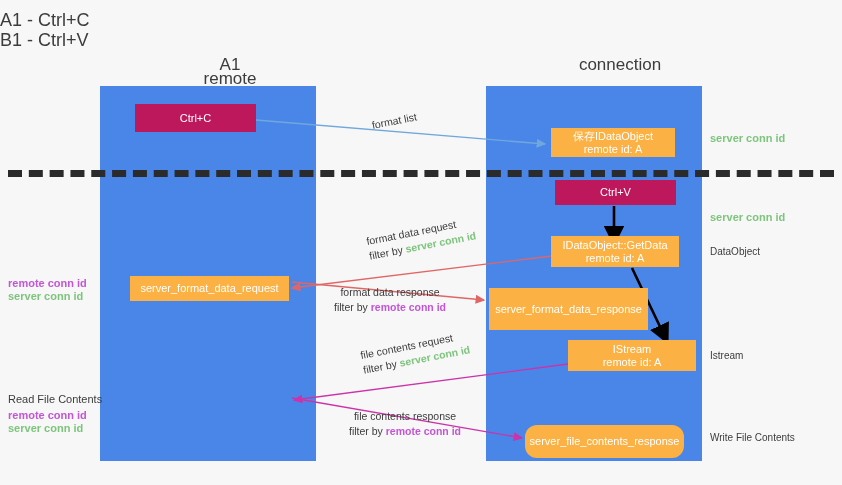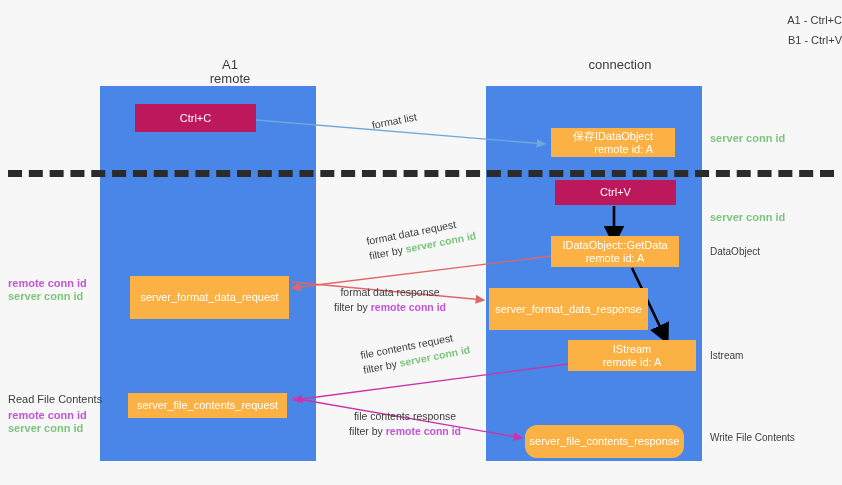--- a/index.html
+++ b/index.html
@@ -7,27 +7,27 @@
     width:842px;height:485px;
     background:#f7f7f7;
     font-family:"Liberation Sans","DejaVu Sans",sans-serif;
     overflow:hidden;
   }
   #stage{position:relative;width:842px;height:485px;}
   .abs{position:absolute;}
 
   
   .title{
-    left:0;top:10px;width:842px;text-align:right;
-    font-size:11px;color:#3c3c3c;line-height:20px;
+    left:0;top:10px;width:842px;text-align:left;
+    font-size:18px;color:#3c3c3c;line-height:20px;
   }
 
   
   .lane-head{
-    text-align:center;font-size:13px;color:#3c3c3c;line-height:14px;
+    text-align:center;font-size:17px;color:#3c3c3c;line-height:14px;
   }
   .lane-head .l1{display:block;}
   .lane-head .l2{display:block;}
 
   
   .lane{background:#4a86e8;}
 
   
   .box{
     display:flex;align-items:center;justify-content:center;
@@ -111,56 +111,53 @@
 
     <line x1="292" y1="398" x2="522" y2="438" stroke="#cc33aa" stroke-width="1.4" marker-end="url(#ar-mag)"></line>
   </svg>
 
   <div class="abs divider"></div>
 
   <div class="abs box green" style="left:135px;top:104px;width:121px;height:28px;">
     <span>Ctrl+C</span>
   </div>
 
-  <div class="abs box orange" style="left:551px;top:128px;width:124px;height:29px;text-align:right;">
+  <div class="abs box orange" style="left:551px;top:128px;width:124px;height:29px;">
     <span>
       <span class="two-line">保存IDataObject</span>
       <span class="two-line">remote id: A</span>
     </span>
   </div>
 
   <div class="abs box green" style="left:555px;top:180px;width:121px;height:25px;">
     <span>Ctrl+V</span>
   </div>
 
   <div class="abs box orange" style="left:551px;top:236px;width:128px;height:31px;">
     <span>
       <span class="two-line">IDataObject::GetData</span>
       <span class="two-line">remote id: A</span>
     </span>
   </div>
 
-  <div class="abs box orange" style="left:130px;top:276px;width:159px;height:43px;">
+  <div class="abs box orange" style="left:130px;top:276px;width:159px;height:25px;">
     <span>server_format_data_request</span>
   </div>
 
   <div class="abs box orange" style="left:489px;top:288px;width:159px;height:42px;">
     <span>server_format_data_response</span>
   </div>
 
   <div class="abs box orange" style="left:568px;top:340px;width:128px;height:31px;">
     <span>
       <span class="two-line">IStream</span>
       <span class="two-line">remote id: A</span>
     </span>
   </div>
 
-  <div class="abs box orange" style="left:128px;top:393px;width:159px;height:25px;">
-    <span>server_file_contents_request</span>
-  </div>
 
   <div class="abs box orange" style="left:525px;top:425px;width:159px;height:33px;border-radius:12px;">
     <span>server_file_contents_response</span>
   </div>
 
   <div class="abs flow rot-up" style="left:372px;top:118px;">
     <span>format list</span>
   </div>
 
   <div class="abs flow rot-up" style="left:368px;top:234px;">

